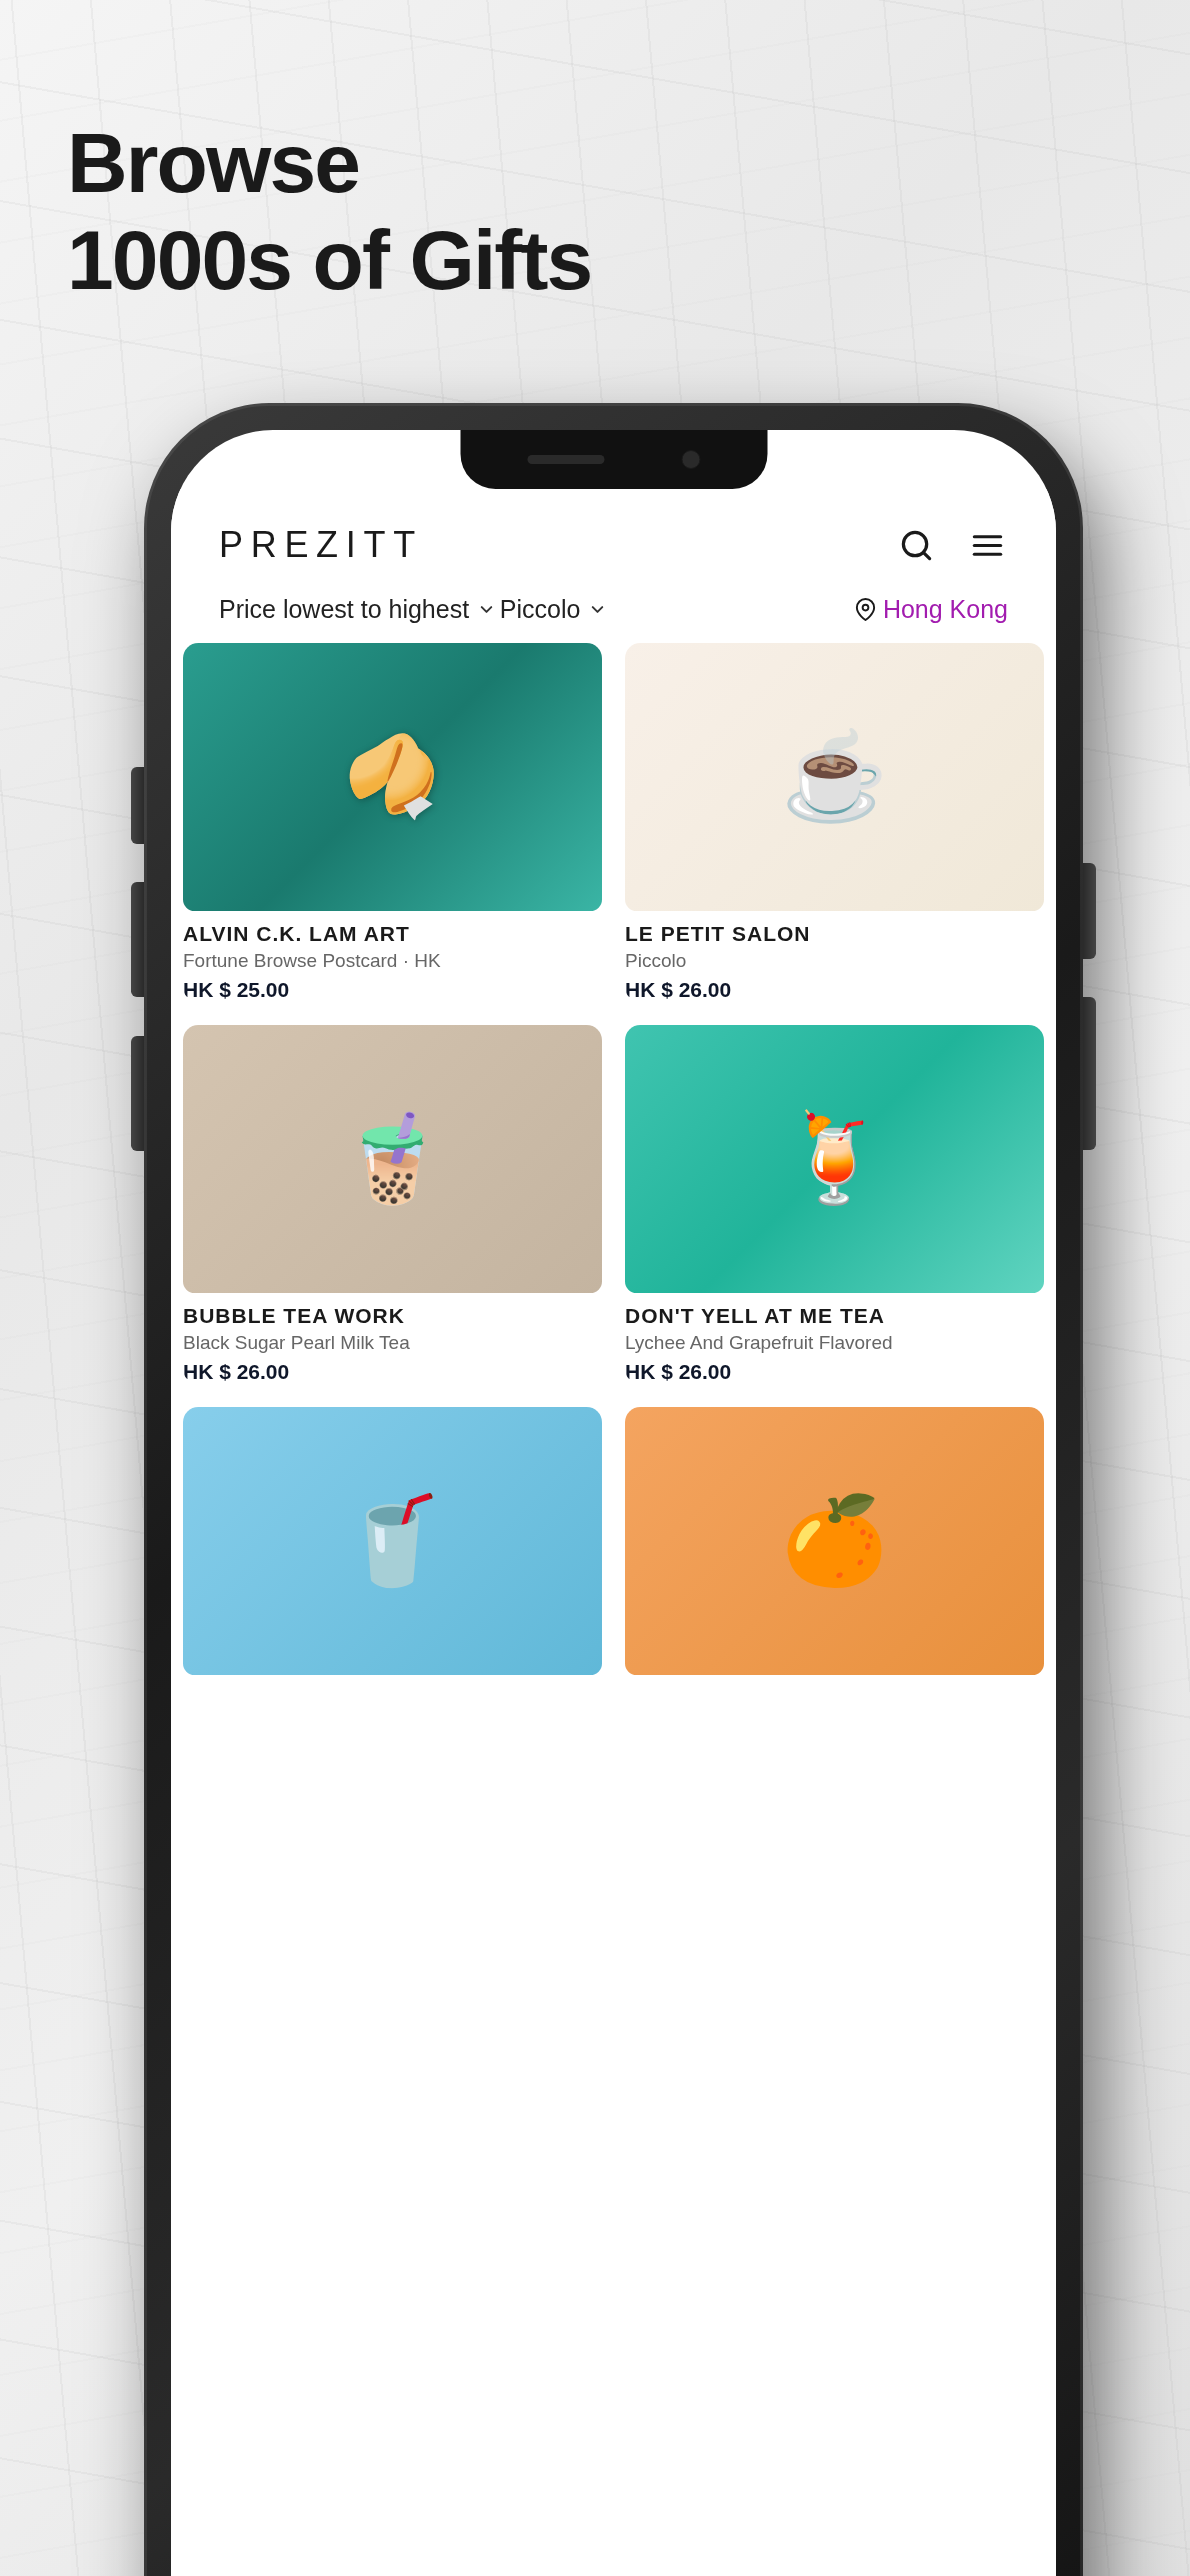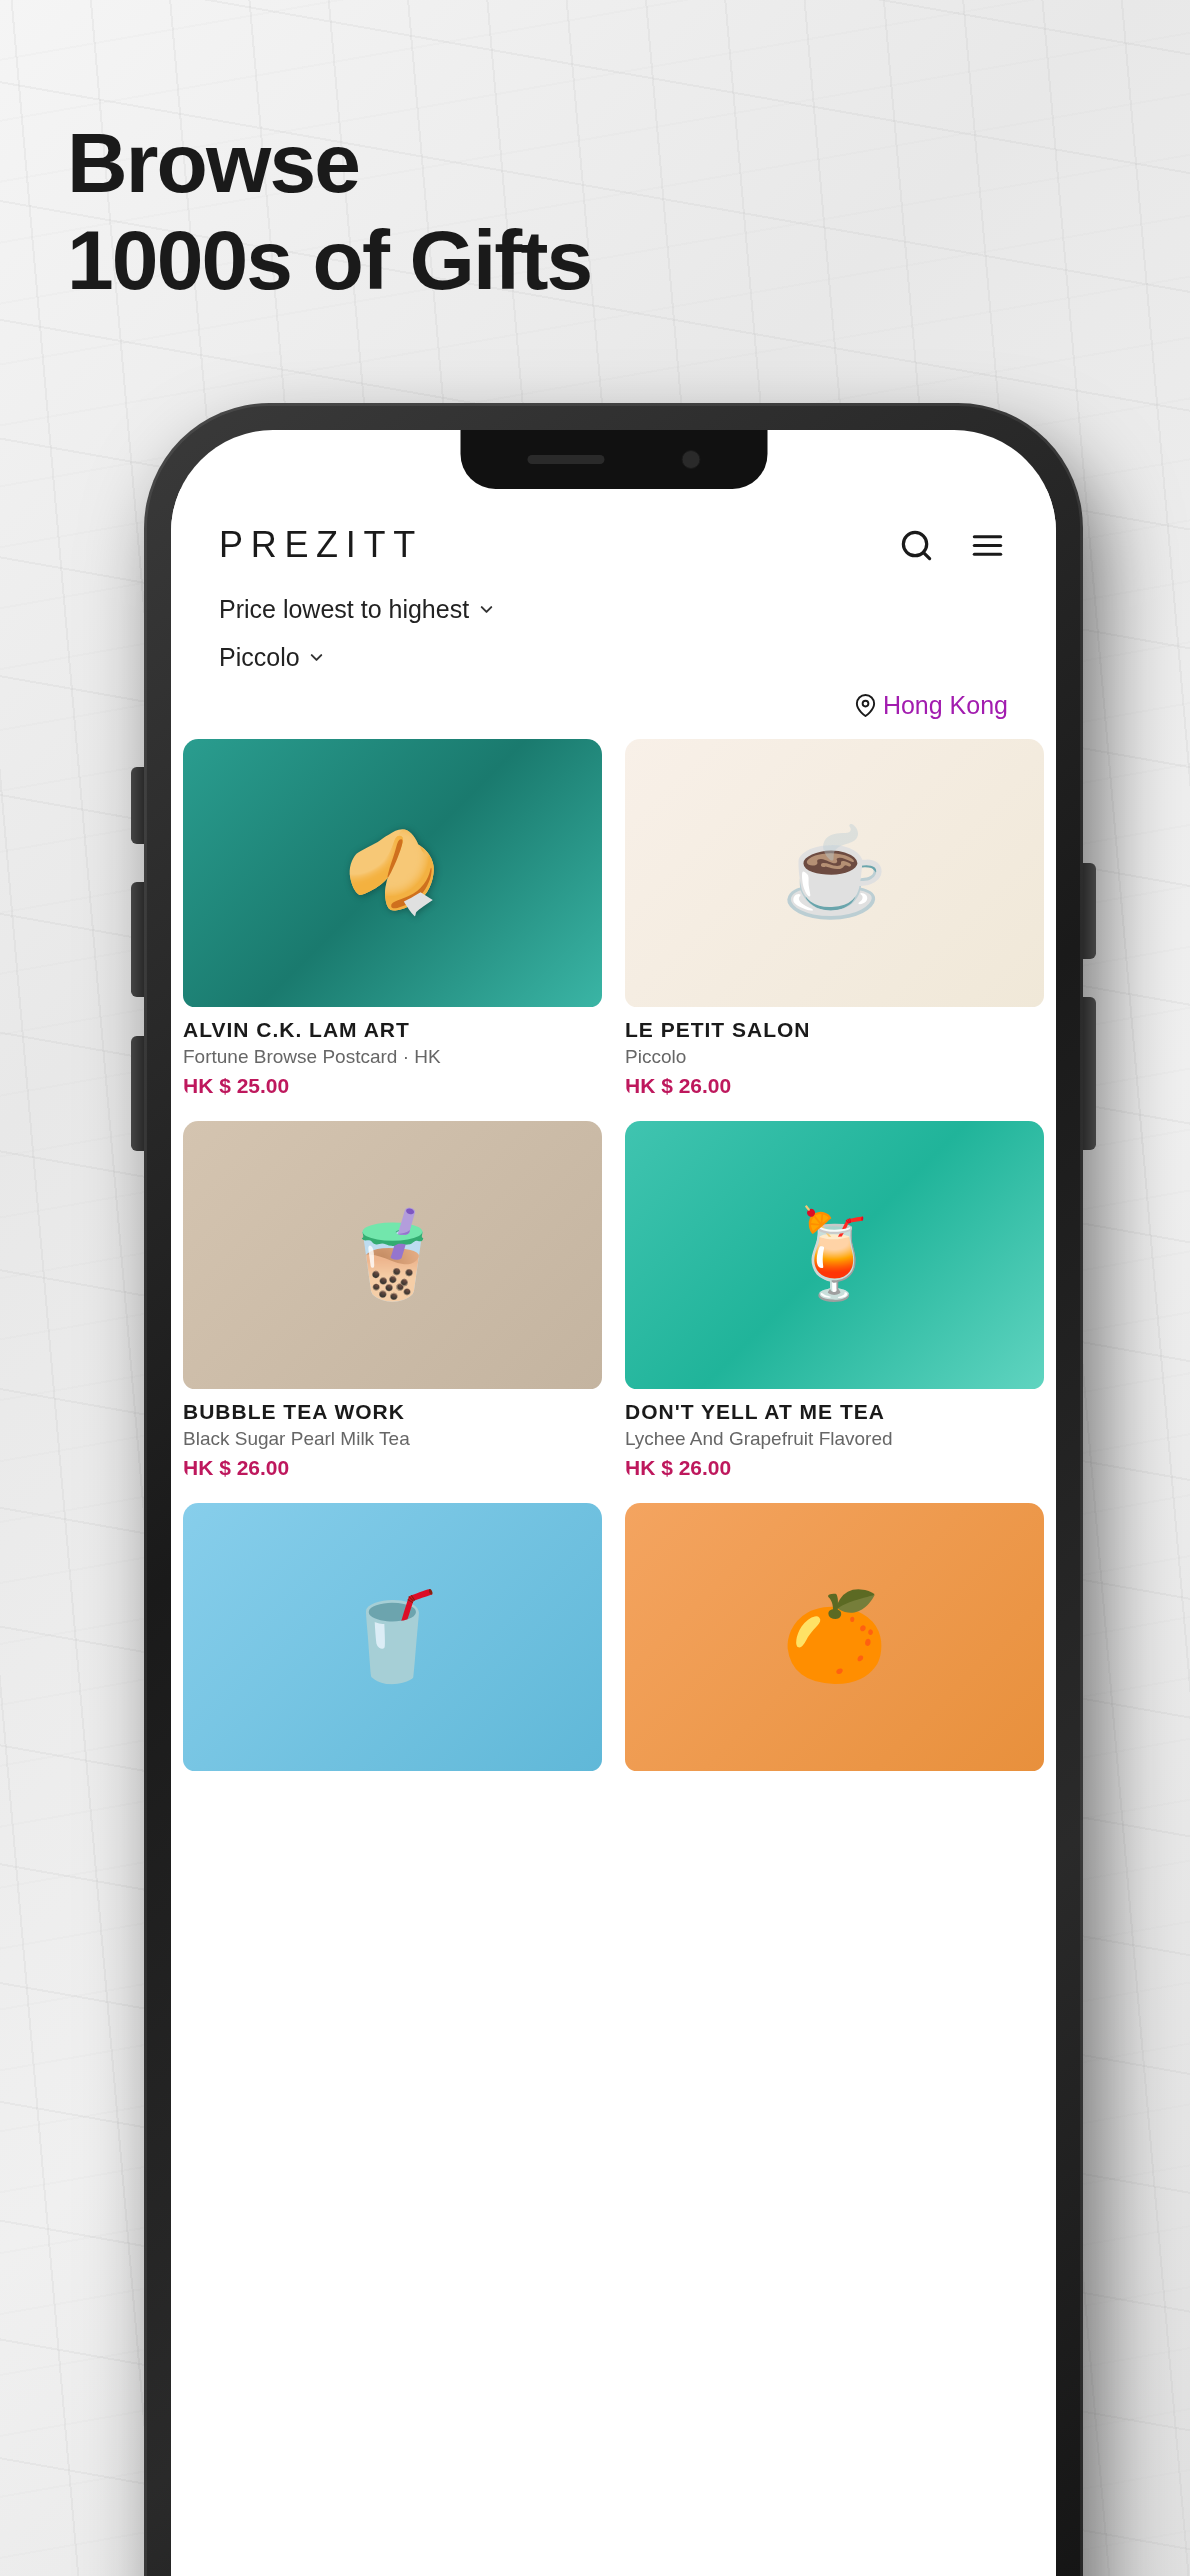--- a/index.html
+++ b/index.html
@@ -188,24 +188,23 @@
       height: 42px;
       display: flex;
       align-items: center;
       justify-content: center;
       cursor: pointer;
     }
 
     
     .filter-bar {
       display: flex;
-      align-items: flex-start;
+      align-items: flex-end;
       padding: 9.6px 48px 19px;
-      gap: 19px;
-      flex-direction: column;
+      gap: 4px;
     }
     .filter-pill {
       display: flex;
       align-items: center;
       gap: 7.7px;
       font-size: 25px;
       color: #222;
       cursor: pointer;
     }
     .filter-pill svg {
@@ -327,21 +326,21 @@
       font-size: 19px;
       color: #666;
       margin-bottom: 5.8px;
       white-space: nowrap;
       overflow: hidden;
       text-overflow: ellipsis;
     }
     .product-price {
       font-size: 21px;
       font-weight: 600;
-      color: #be185d;
+      color: #0f172a;
     }
 
     
     .bottom-nav {
       position: absolute;
       bottom: 0;
       left: 0;
       right: 0;
       height: 125px;
       background: #fff;

